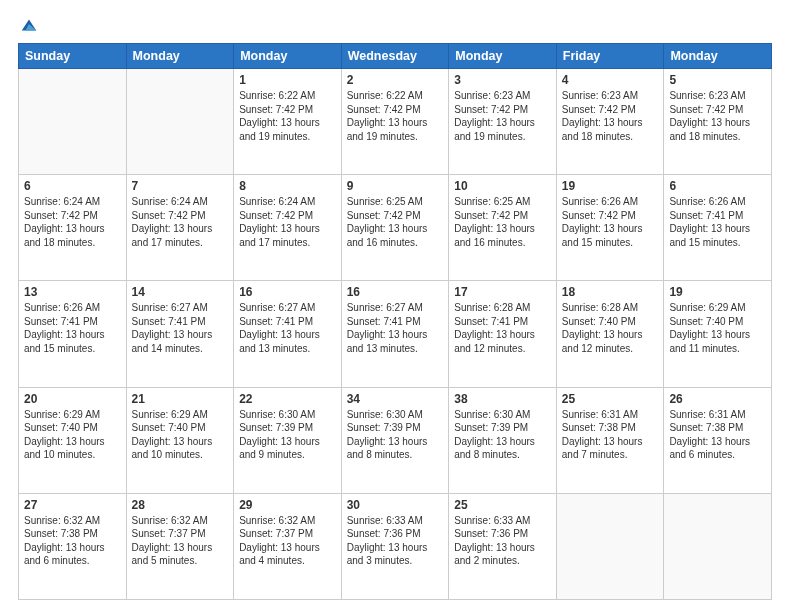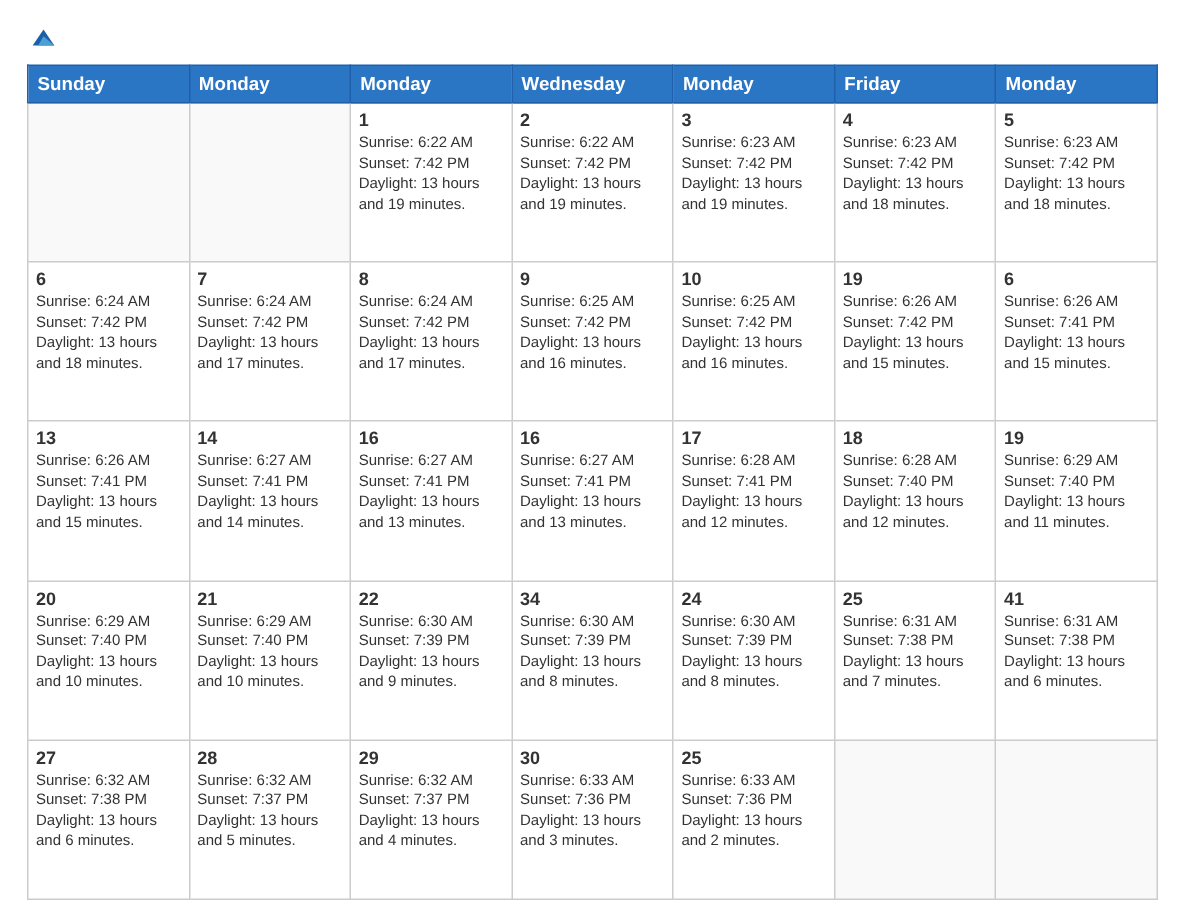--- a/index.html
+++ b/index.html
@@ -304,35 +304,35 @@
 and 9 minutes.</div>
           </td>
           <td>
             <div class="day-number">34</div>
             <div class="cell-info" style="white-space: pre-line;">Sunrise: 6:30 AM
 Sunset: 7:39 PM
 Daylight: 13 hours
 and 8 minutes.</div>
           </td>
           <td>
-            <div class="day-number">24</div>
+            <div class="day-number">38</div>
             <div class="cell-info" style="white-space: pre-line;">Sunrise: 6:30 AM
 Sunset: 7:39 PM
 Daylight: 13 hours
 and 8 minutes.</div>
           </td>
           <td>
             <div class="day-number">25</div>
             <div class="cell-info" style="white-space: pre-line;">Sunrise: 6:31 AM
 Sunset: 7:38 PM
 Daylight: 13 hours
 and 7 minutes.</div>
           </td>
           <td>
-            <div class="day-number">41</div>
+            <div class="day-number">26</div>
             <div class="cell-info" style="white-space: pre-line;">Sunrise: 6:31 AM
 Sunset: 7:38 PM
 Daylight: 13 hours
 and 6 minutes.</div>
           </td>
         </tr>
         <tr>
           <td>
             <div class="day-number">27</div>
             <div class="cell-info" style="white-space: pre-line;">Sunrise: 6:32 AM

